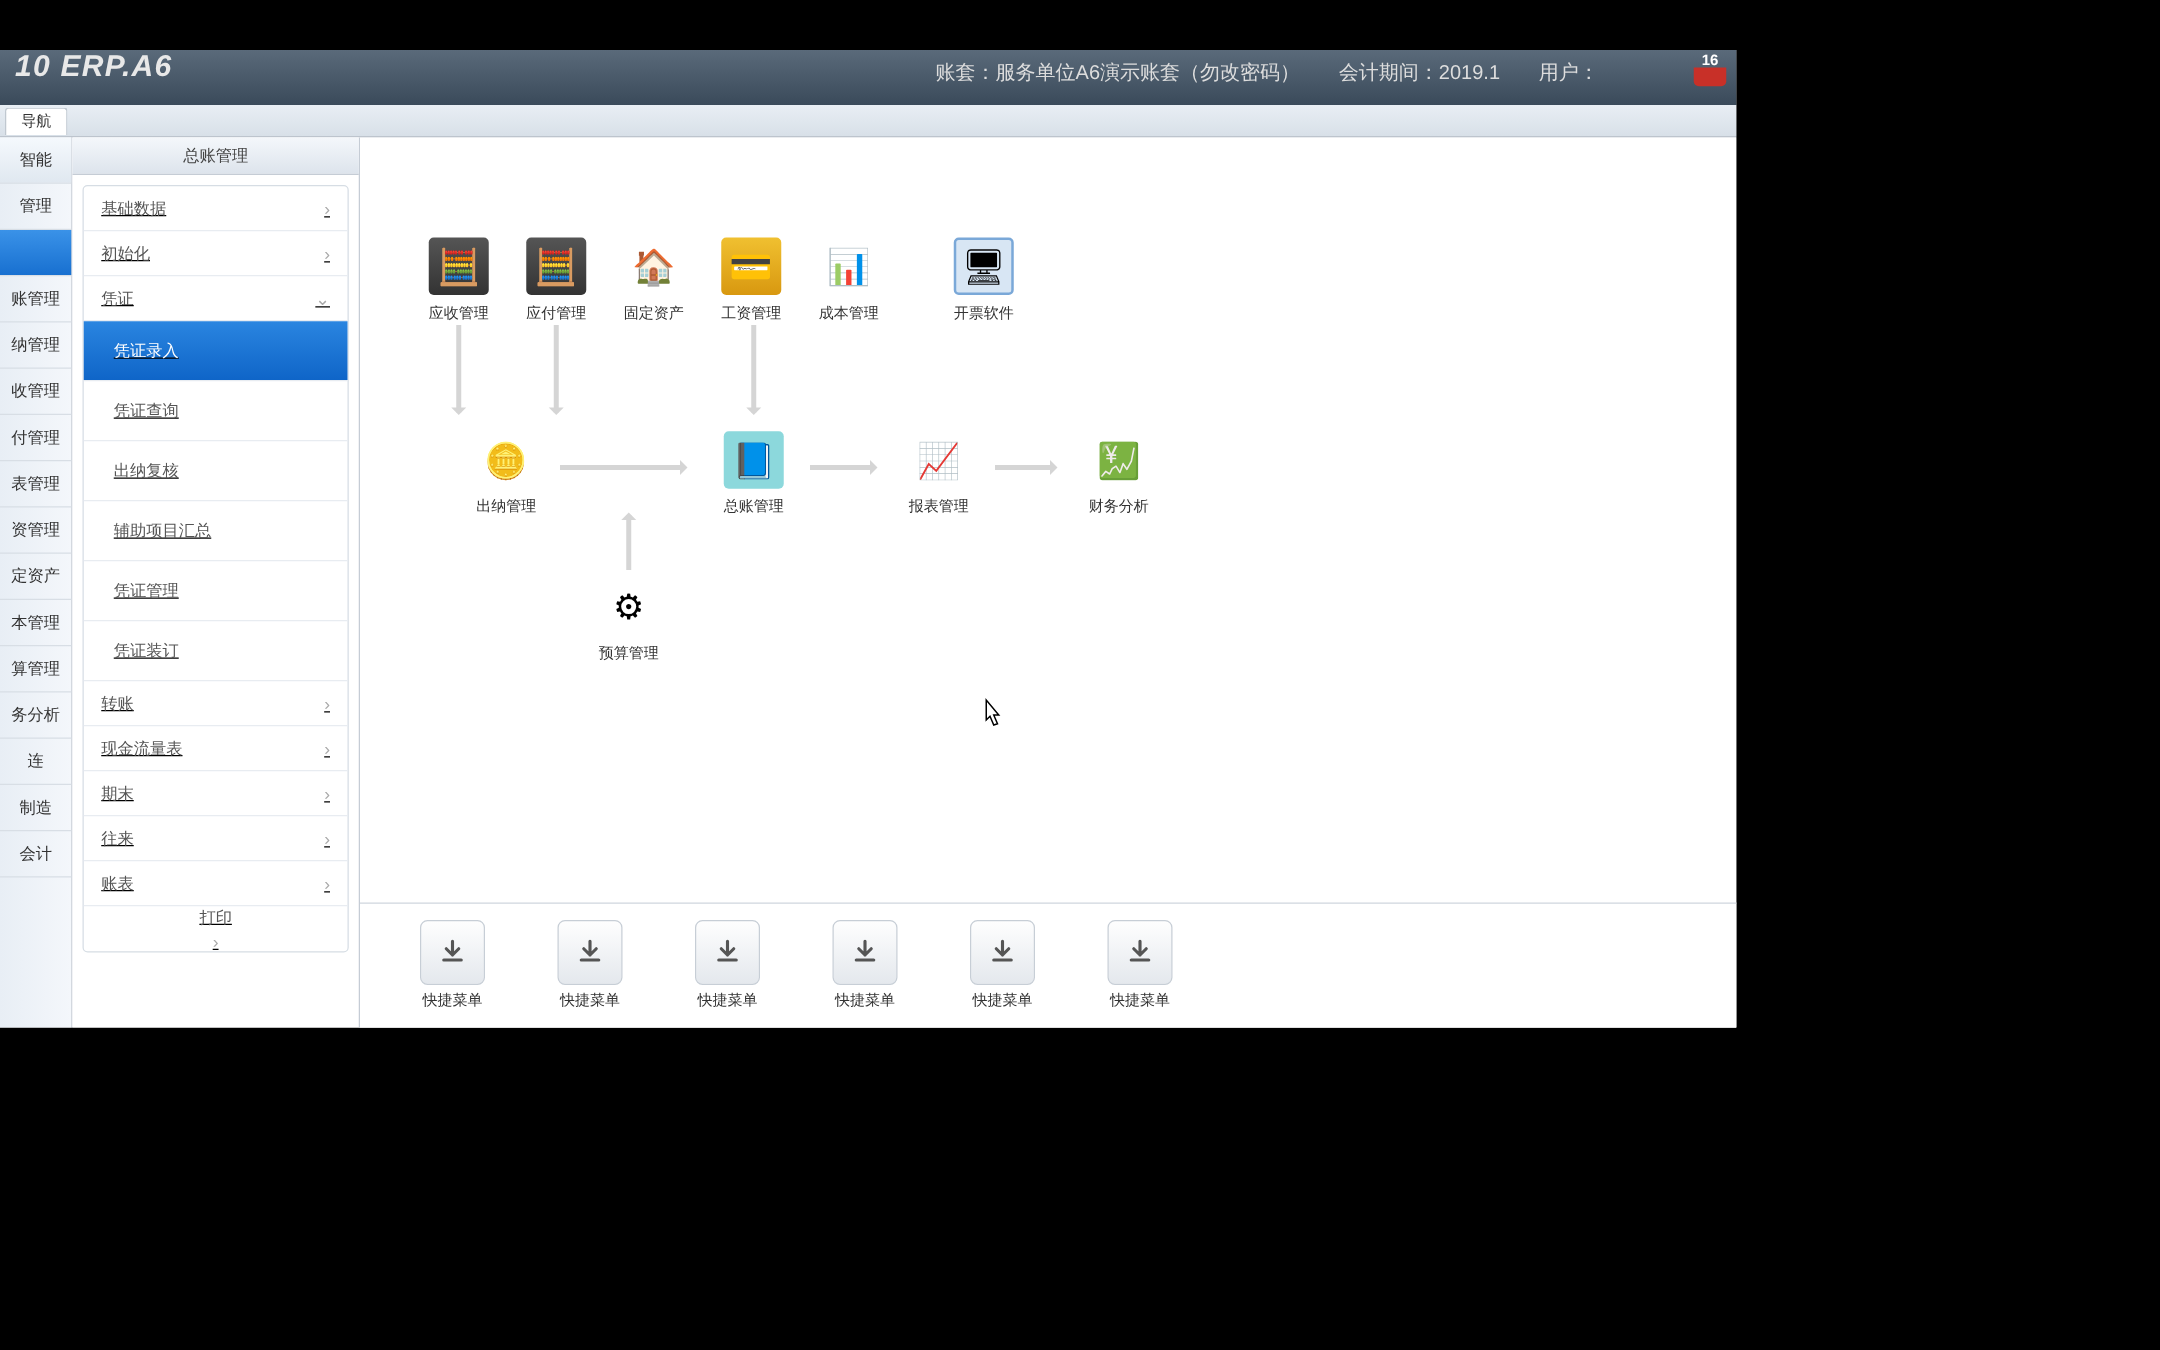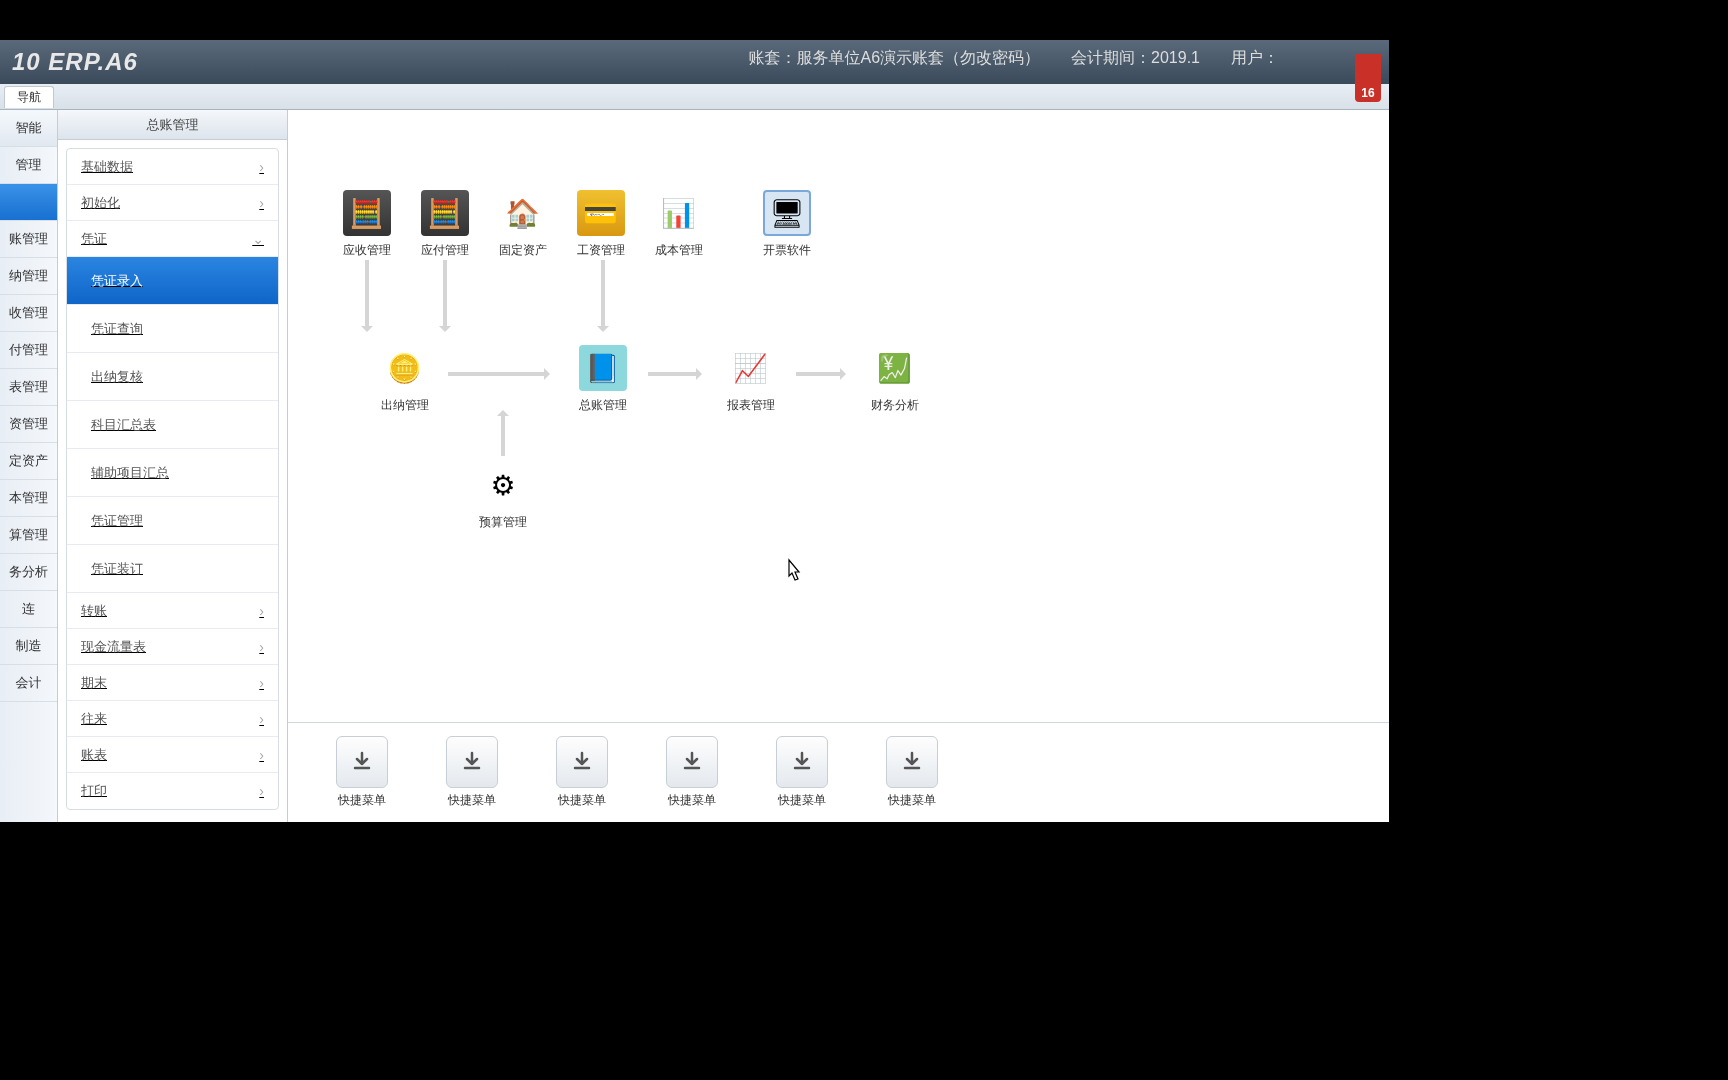--- a/index.html
+++ b/index.html
@@ -1,40 +1,40 @@
 <!DOCTYPE html>
 <html><head>
 <meta charset="utf-8">
 <style>
 * { margin: 0; padding: 0; box-sizing: border-box; font-family: "Microsoft YaHei", Arial, sans-serif; }
 html, body { width: 1728px; height: 1080px; background: #000; overflow: hidden; }
 .app { position: absolute; left: 0; top: 40px; width: 1389px; height: 782px; background: #fff; }
 .header {
   height: 44px;
   background: linear-gradient(to bottom, #5a6a7a 0%, #3a4a5a 100%);
-  color: #fff; display: flex; align-items: center; padding: 0 12px;
+  color: #fff; display: flex; padding: 0 12px;
   font-size: 12px; position: relative;
 }
 .logo { font-size: 24px; font-style: italic; font-weight: bold; color: #e8e8e8; letter-spacing: 1px; }
 .header-info { position: absolute; right: 110px; top: 0; height: 36px; display: flex; align-items: center; gap: 31px; font-size: 16px; color: #ddd; }
 .header-icons { position: absolute; right: 8px; top: 4px; display: flex; gap: 8px; align-items: center; }
-.cal-badge { width: 26px; height: 48px; background: #c83028; color: #fff; font-size: 12px; font-weight: bold; display:flex; align-items:flex-end; justify-content:center; padding-bottom:2px; border-radius: 0 0 4px 4px; position:relative; top:10px;}
+.cal-badge { width: 26px; height: 15px; background: #c83028; color: #fff; font-size: 12px; font-weight: bold; display:flex; align-items:flex-end; justify-content:center; padding-bottom:14px; border-radius: 0 0 4px 4px; position:relative; top:10px;}
 .tabstrip { height: 26px; background: linear-gradient(#e8eef4,#d8e0e8); border-bottom: 1px solid #aab4bf; }
 .tab { display:inline-block; height: 22px; margin: 2px 0 0 4px; padding: 2px 12px; background:#fff; border:1px solid #c0c8d0; border-bottom:none; border-radius:3px 3px 0 0; font-size:12px; color:#333;}
 .body { display:flex; height: calc(100% - 70px); }
 .leftnav { width: 58px; background: linear-gradient(to right,#e8eef5,#f4f7fb); border-right:1px solid #c5ccd5; }
 .leftnav .ln-item { height: 37px; display:flex; align-items:center; justify-content:center; font-size:13px; color:#333; border-bottom:1px solid #d8dee5; cursor:pointer; }
 .leftnav .ln-item.top { background: linear-gradient(#f5f9fd,#e0e8f0); font-weight:500;}
 .leftnav .ln-item.active { background: linear-gradient(#3a92e8,#1870d0); color:#fff; }
 .sidepanel { width: 230px; background:#fff; border-right:1px solid #c5ccd5; display:flex; flex-direction:column; }
 .sidepanel-title { height: 30px; background: linear-gradient(#f4f7fb,#dde4ec); border-bottom:1px solid #c5ccd5; display:flex; align-items:center; justify-content:center; font-size:13px; color:#444; }
 .menu { flex:1; padding: 8px; overflow:auto; }
 .menu-box { border:1px solid #d6dde4; border-radius:4px; background:#fff;text-decoration:underline; }
 .menu-item { height: 36px; display:flex; align-items:center; padding:0 14px; font-size:13px; color:#555; border-bottom:1px solid #e8ecf1; cursor:pointer; justify-content:space-between;}
-.menu-item:last-child{border-bottom:none;}
+.menu-item:last-child{border-bottom:none;flex-direction:column;}
 .menu-item .chev { color:#aaa; font-size:14px;}
 .menu-sub { height: 48px; display:flex; align-items:center; padding:0 14px 0 24px; font-size:13px; color:#555; border-bottom:1px solid #e8ecf1; cursor:pointer;}
 .menu-sub.active { background: linear-gradient(#2a85e0,#0f65c8); color:#fff;}
 .canvas { flex:1; position:relative; background:#fff; }
 .flow-icons { position:absolute; left:20px; top:70px; }
 .ficon { position:absolute; width:78px; text-align:center; cursor:pointer;}
 .ficon .ibox { width:48px; height:46px; margin:0 auto 6px; border-radius:4px; display:flex; align-items:center; justify-content:center; font-size:28px;}
 .ficon .lbl { font-size:12px; color:#333;}
 .arrow-v { position:absolute; width:4px; background:#d5d5d5;}
 .arrow-v::after{content:""; position:absolute; bottom:-8px; left:-4px; border:6px solid transparent; border-top-color:#d5d5d5;}
@@ -120,21 +120,20 @@
               <span>初始化</span>
               <span class="chev">›</span>
             </div>
             <div class="menu-item">
               <span>凭证</span>
               <span class="chev">⌄</span>
             </div>
             <div class="menu-sub active">凭证录入</div>
             <div class="menu-sub">凭证查询</div>
             <div class="menu-sub">出纳复核</div>
-            <div class="menu-sub">科目汇总表</div>
             <div class="menu-sub">辅助项目汇总</div>
             <div class="menu-sub">凭证管理</div>
             <div class="menu-sub">凭证装订</div>
             <div class="menu-item">
               <span>转账</span>
               <span class="chev">›</span>
             </div>
             <div class="menu-item">
               <span>现金流量表</span>
               <span class="chev">›</span>

